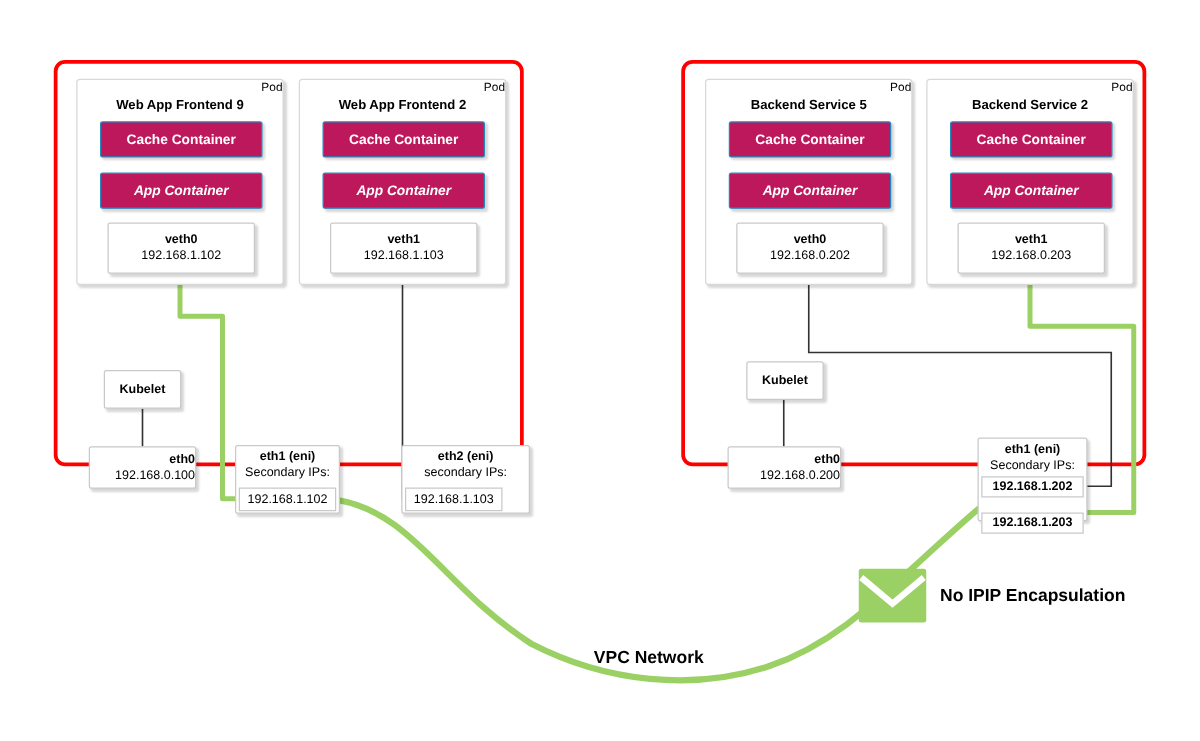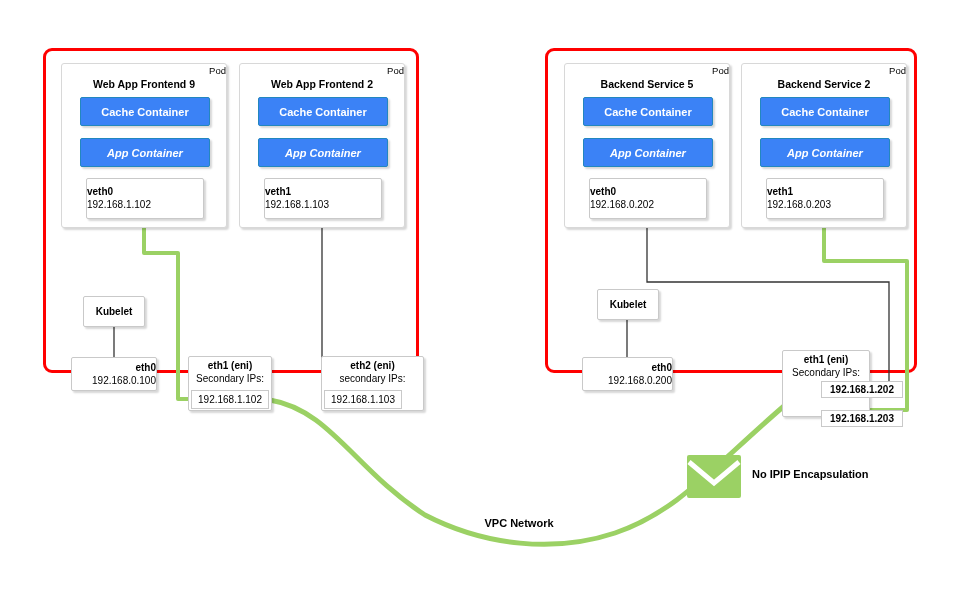--- a/index.html
+++ b/index.html
@@ -7,35 +7,35 @@
           font-family:"Liberation Sans",sans-serif;color:#000;overflow:hidden;}
   .canvas *{box-sizing:border-box;}
   .node-title{position:absolute;text-align:center;font-size:17px;font-weight:bold;z-index:5;}
   .node-border{position:absolute;border:3px solid #FF0000;border-radius:9px;z-index:1;background:transparent;}
   .lines{position:absolute;left:0;top:0;z-index:2;}
   .box{position:absolute;background:#ffffff;border:1px solid #c9c9c9;border-radius:2px;
        box-shadow:2px 2px 2px rgba(0,0,0,0.16);z-index:3;}
   .pod{width:166px;height:165px;border-color:#d8d8d8;border-radius:3px;}
   .pod-kind{position:absolute;top:1px;left:0;right:0;text-align:right;font-size:9.5px;}
   .pod-name{position:absolute;top:14px;left:0;right:0;text-align:center;font-size:10.5px;font-weight:bold;}
-  .bluebox{position:absolute;left:18px;width:130px;height:29px;background:#3b82f6;border:1px solid #2387BE;
+  .bluebox{position:absolute;left:18px;width:130px;height:29px;background:#be185d;border:1px solid #2387BE;
            border-radius:2px;color:#ffffff;font-weight:bold;font-size:11px;display:flex;align-items:center;
            justify-content:center;box-shadow:2px 2px 2px rgba(0,0,0,0.16);}
   .cache{top:33px;} .app{top:74px;font-style:italic;}
-  .veth{left:24px;top:114px;width:118px;height:41px;padding-top:6px;}
+  .veth{left:24px;top:114px;width:118px;height:41px;text-align:center;padding-top:6px;}
   .veth-name{font-size:10px;font-weight:bold;line-height:13px;}
   .veth-ip{font-size:10px;line-height:13px;}
   .kubelet{width:62px;height:31px;text-align:center;font-size:10px;font-weight:bold;line-height:29px;}
   .eth0{text-align:right;padding-top:4px;}
   .eth-name{font-size:10px;font-weight:bold;line-height:12px;}
   .eth-ip{font-size:10px;line-height:14px;}
   .eni{text-align:center;padding-top:3px;}
   .ip-chip{position:absolute;background:#ffffff;border:1px solid #c9c9c9;text-align:center;font-size:10px;}
-  .bold-ip{font-weight:bold;margin-left:36px;}
-  .net-label{position:absolute;font-weight:bold;font-size:11px;z-index:5;}
+  .bold-ip{font-weight:bold;}
+  .net-label{position:absolute;font-weight:bold;font-size:14px;z-index:5;}
 </style>
 </head>
 <body>
 
 <div class="canvas">
 
 
   <div class="node-border" style="left:43px;top:48px;width:376px;height:325px"></div>
   <div class="node-border" style="left:545px;top:48px;width:372px;height:325px"></div>
 

